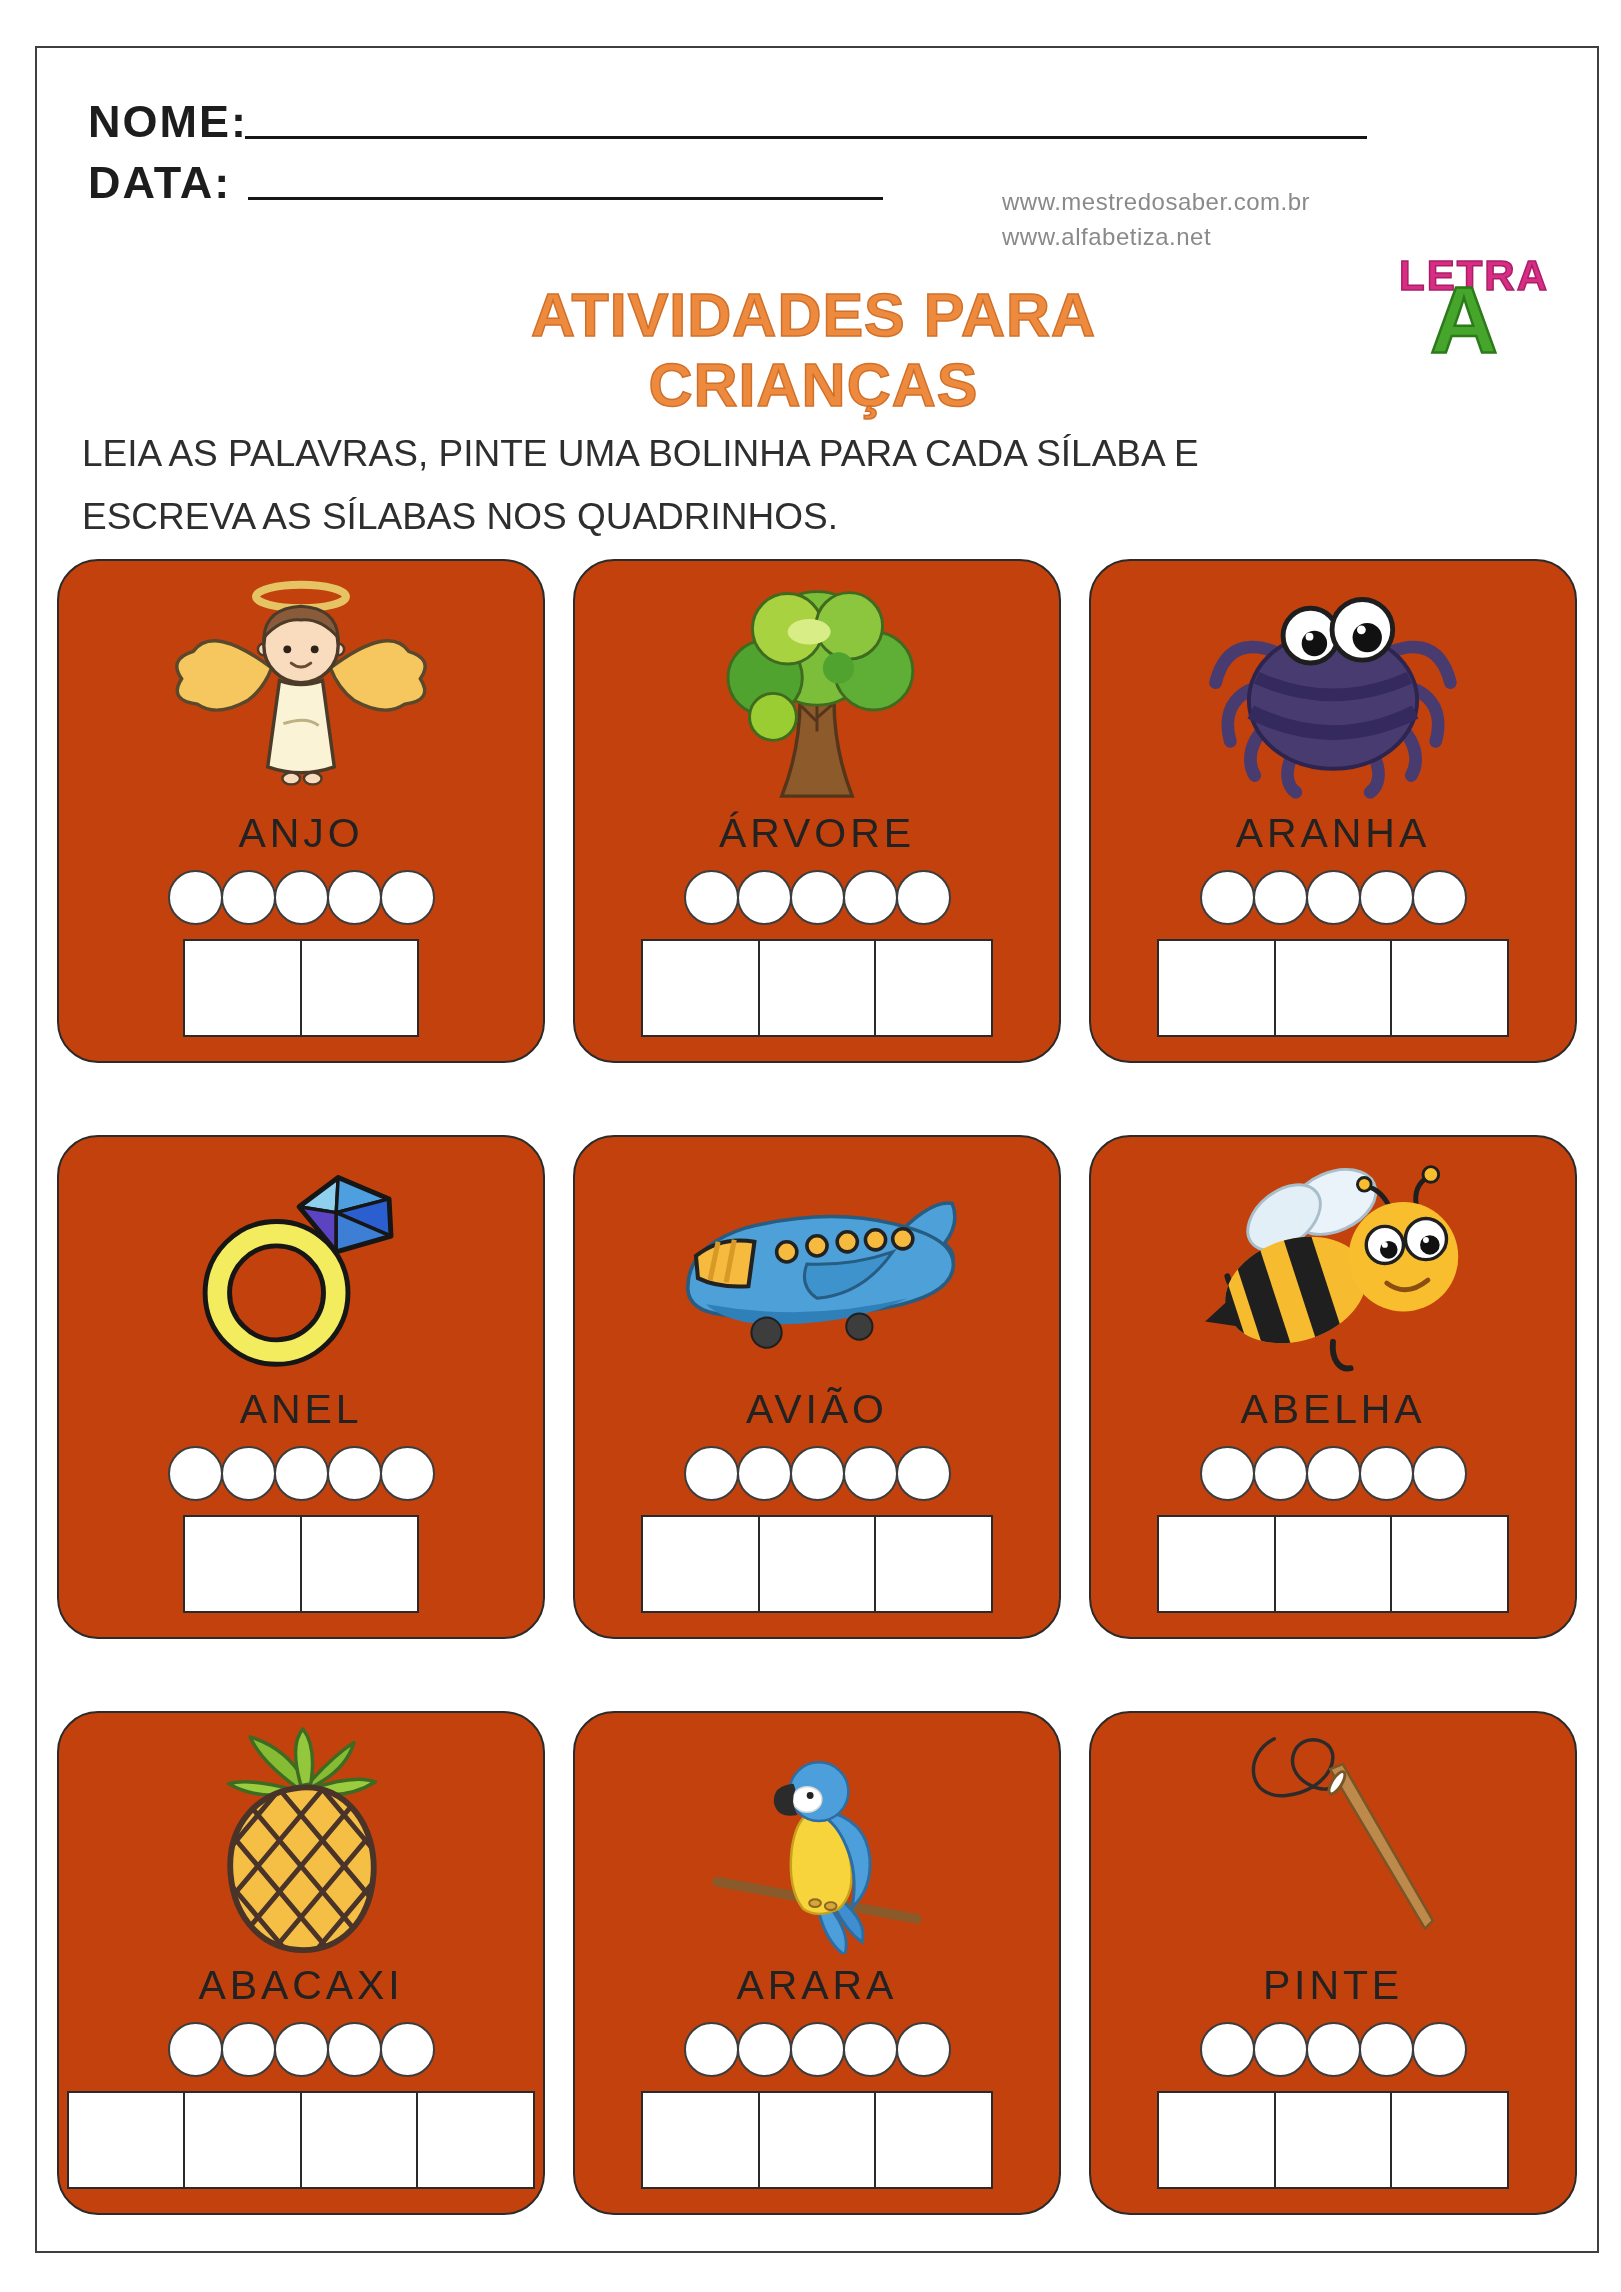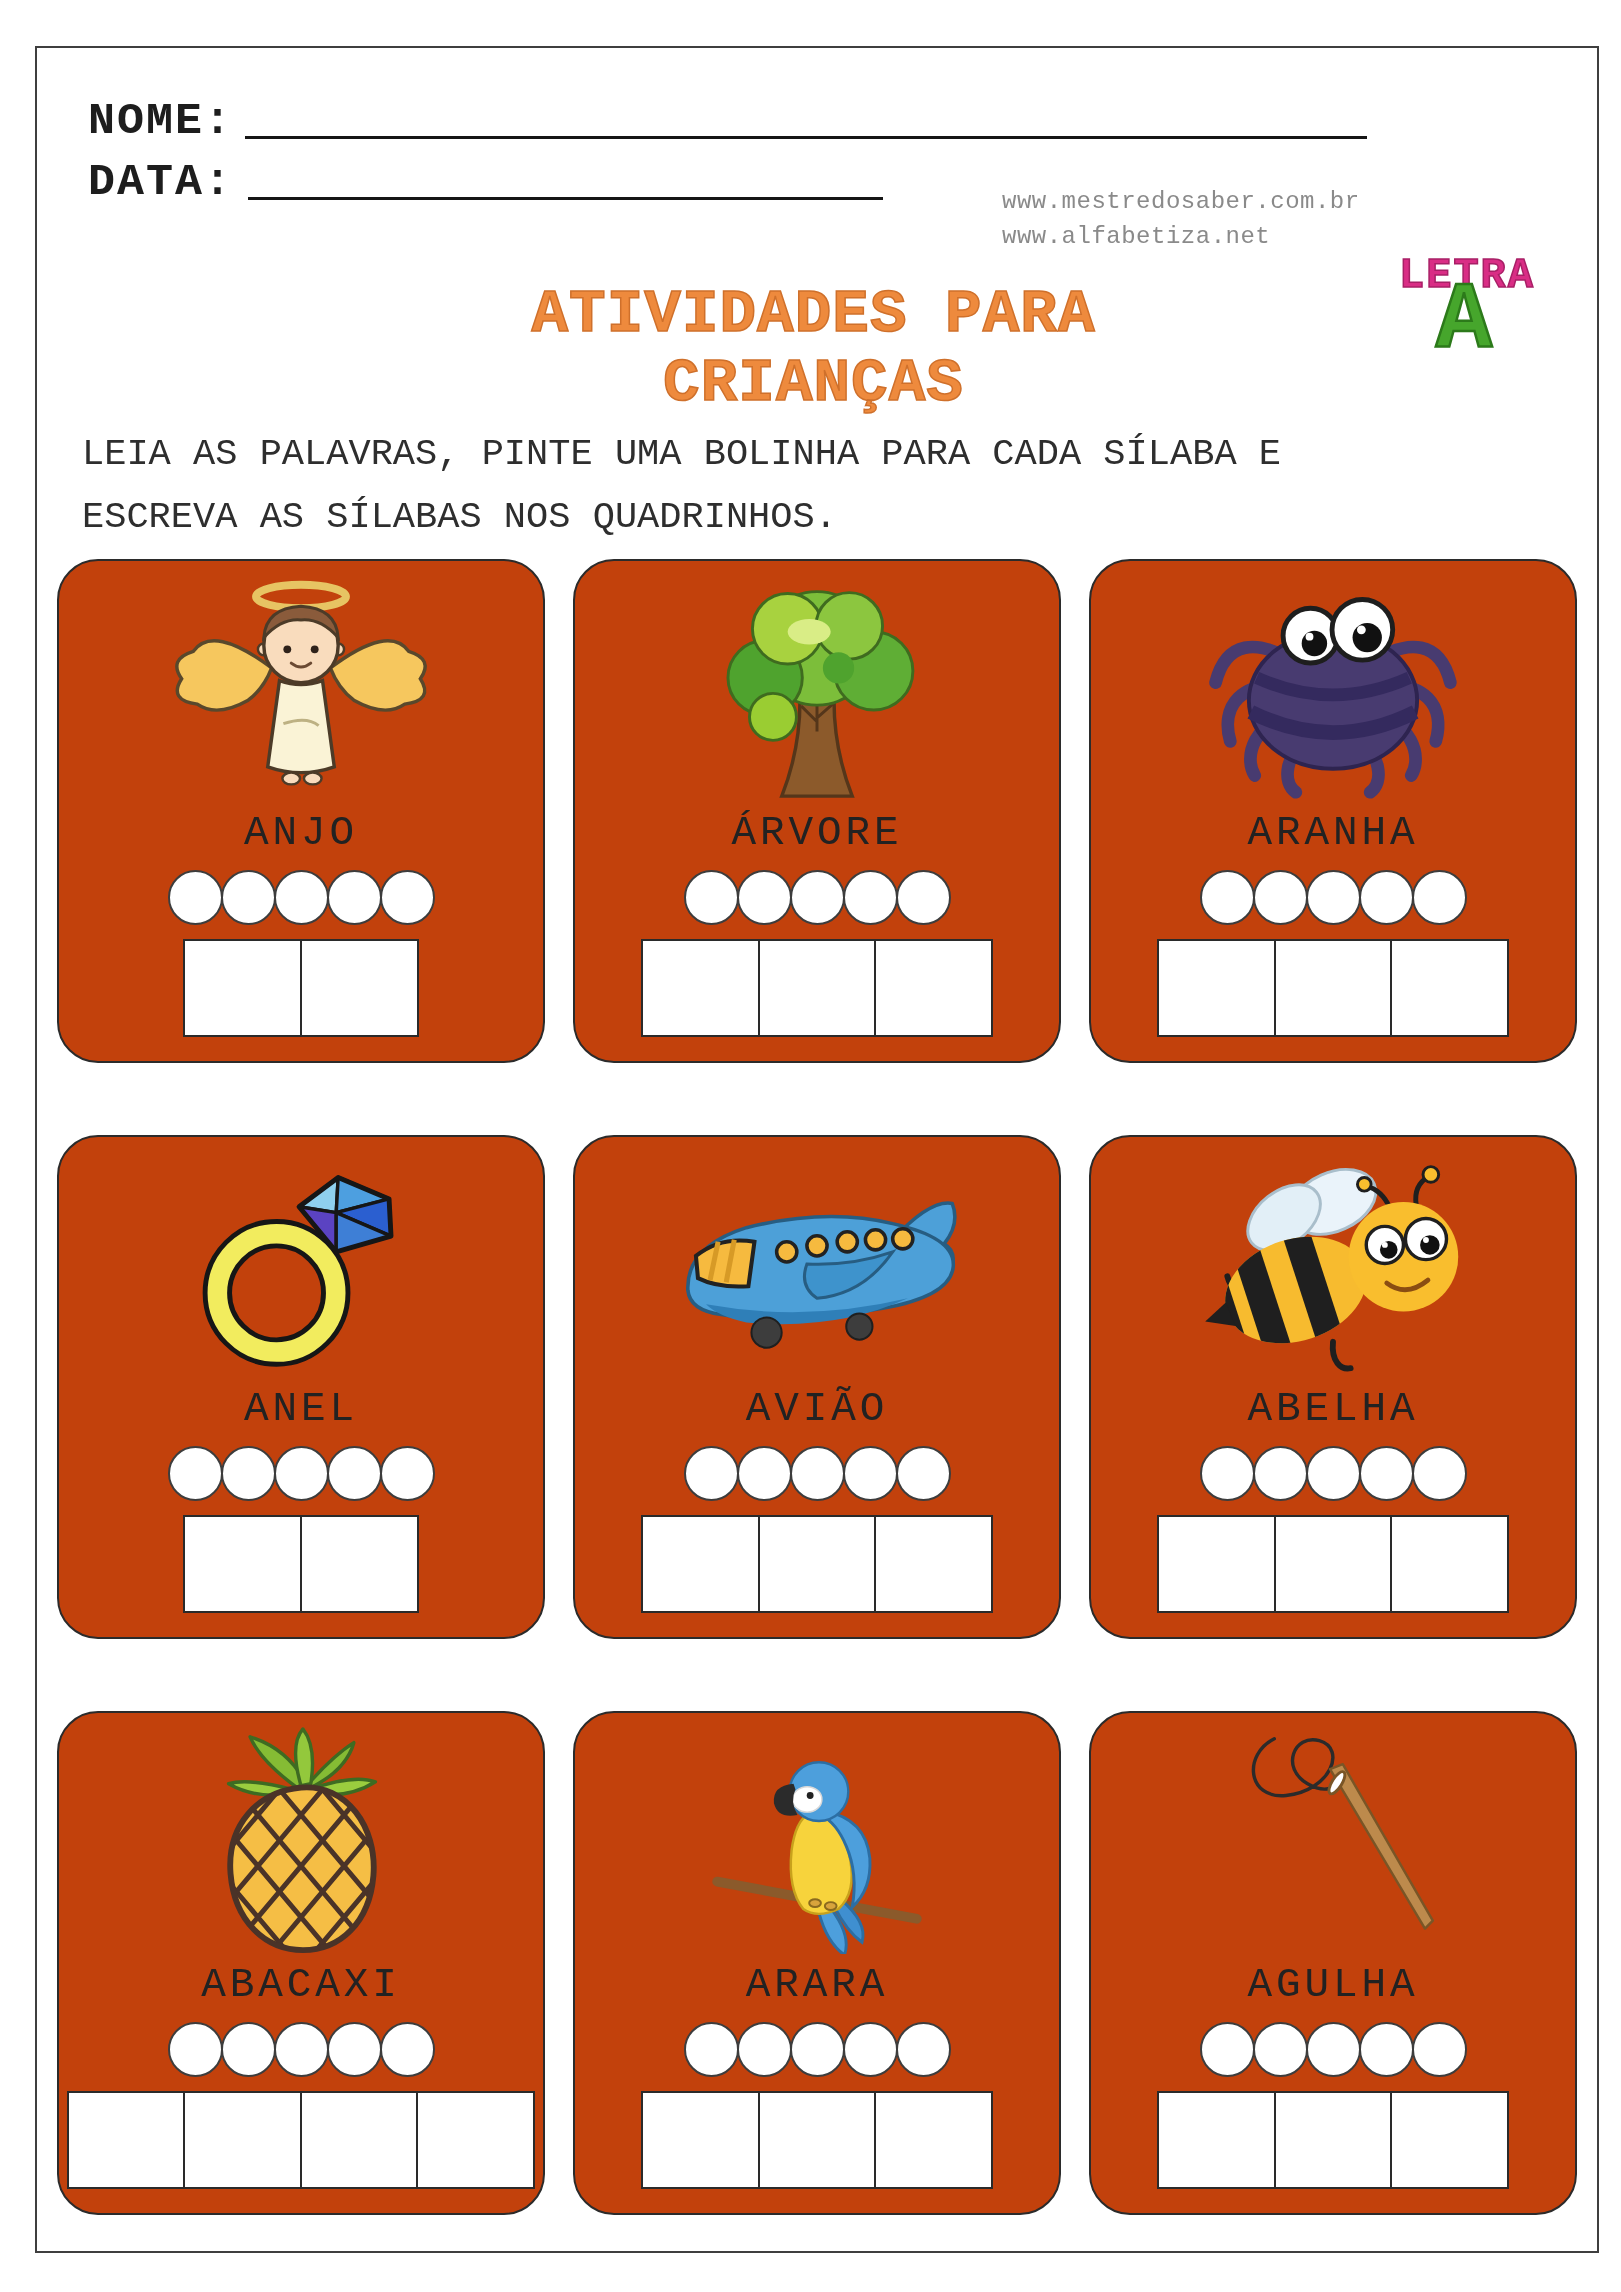--- a/index.html
+++ b/index.html
@@ -1,17 +1,17 @@
 <!DOCTYPE html>
 <html><head>
 <meta charset="utf-8">
 <style>
   html,body{margin:0;padding:0;background:#fff;}
   .page{position:relative;width:1621px;height:2293px;background:#fff;overflow:hidden;
-        font-family:Liberation Mono, monospace;color:#1d1d1d;}
+        font-family:Liberation Sans, sans-serif;color:#1d1d1d;}
   .frame{position:absolute;left:35px;top:46px;width:1560px;height:2203px;border:2.9px solid #3f3f3f;}
   .hlabel{position:absolute;font-weight:bold;font-size:45px;letter-spacing:2px;color:#1d1d1d;}
   #nome-label{left:88px;top:96px;}
   #data-label{left:88px;top:157px;}
   .fill-line{position:absolute;border-bottom:3.9px solid #161616;height:0;}
   #nome-line{left:245px;top:136px;width:1122px;}
   #data-line{left:248px;top:197px;width:635px;}
   .site{position:absolute;left:1002px;font-size:24px;color:#8a8a8a;letter-spacing:0.5px;}
   #site1{top:188px;} #site2{top:223px;}
   #letra{position:absolute;left:1399px;top:252px;font-size:42px;font-weight:bold;color:#D92D85;
@@ -350,21 +350,21 @@
   </div>
 
   <div class="card">
     <div class="art">
           <svg width="294" height="227" viewBox="0 0 300 232">
  <path d="M90,12 C58,28 62,74 102,70 C148,65 164,22 136,14 C110,7 96,42 124,58 C140,67 152,64 150,56" fill="none" stroke="#2b2b2b" stroke-width="3.5" stroke-linecap="round"></path>
  <path d="M147,43 L160,38 L252,198 L244,206 Z" fill="#BD8A4C" stroke="#7a5526" stroke-width="2.5" stroke-linejoin="round"></path>
  <ellipse cx="154" cy="57" rx="5" ry="13" fill="#fff" stroke="#7a5526" stroke-width="3" transform="rotate(32 154 57)"></ellipse>
 </svg>
         </div>
-    <div class="word">AGULHA</div>
+    <div class="word">PINTE</div>
     <div class="circles">
           <div class="circle"></div>
           <div class="circle"></div>
           <div class="circle"></div>
           <div class="circle"></div>
           <div class="circle"></div>
         </div>
     <div class="squares">
           <div class="square"></div>
           <div class="square"></div>

